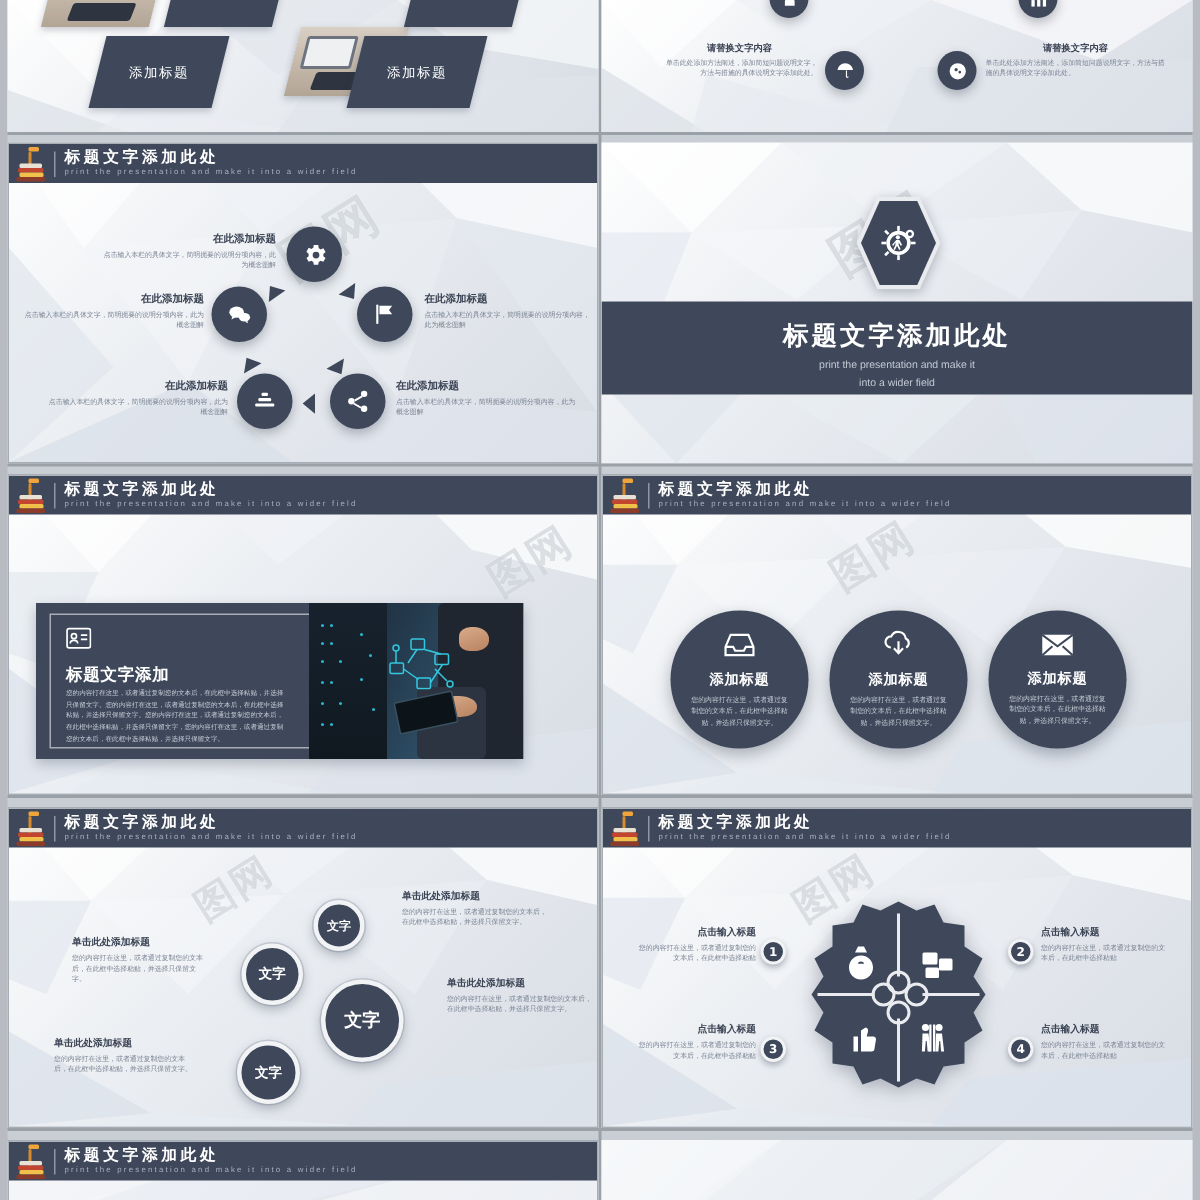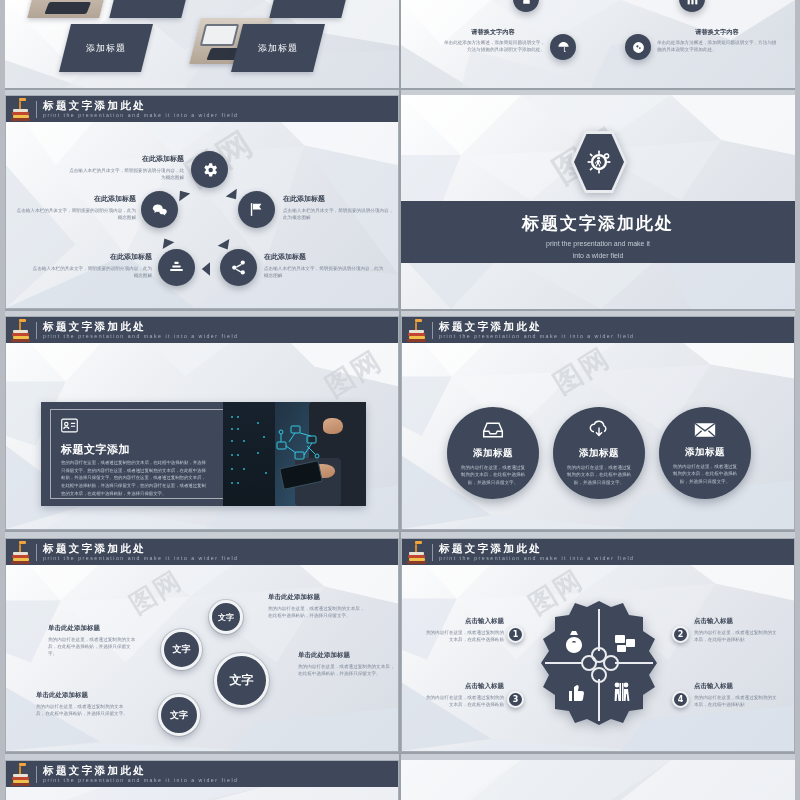--- a/index.html
+++ b/index.html
@@ -449,21 +449,21 @@
         <div class="bk" style="left:3px;top:18px;width:16px;height:3px;background:#f0c04b;"></div>
         <div class="bk" style="left:1px;top:21px;width:19px;height:3px;background:#8c3b2a;"></div>
       </div>
       <div class="hdr-sep"></div>
       <div class="hdr-txt">
         <div class="hdr-title">标题文字添加此处</div>
         <div class="hdr-sub">print the presentation and make it into a wider field</div>
       </div>
     </div>
 
-    <div class="banner" style="left:35px;top:85px;width:325px;height:104px;">
+    <div class="banner" style="left:18px;top:85px;width:325px;height:104px;">
       <div class="banner-left" style="width:182px;height:100%;">
         <div class="banner-frame" style="left:9px;top:7px;right:-146px;bottom:7px;"></div>
         <div style="position:absolute;left:20px;top:16px;">
           <svg width="17" height="15" viewBox="0 0 24 20" fill="none" stroke="#fff" stroke-width="1.6">
             <rect x="1" y="1" width="22" height="18" rx="2"></rect>
             <circle cx="7.5" cy="8" r="2.4"></circle>
             <path d="M4 15c0-2 1.6-3 3.5-3S11 13 11 15"></path>
             <path d="M14 7h6M14 11h6"></path>
           </svg>
         </div>

